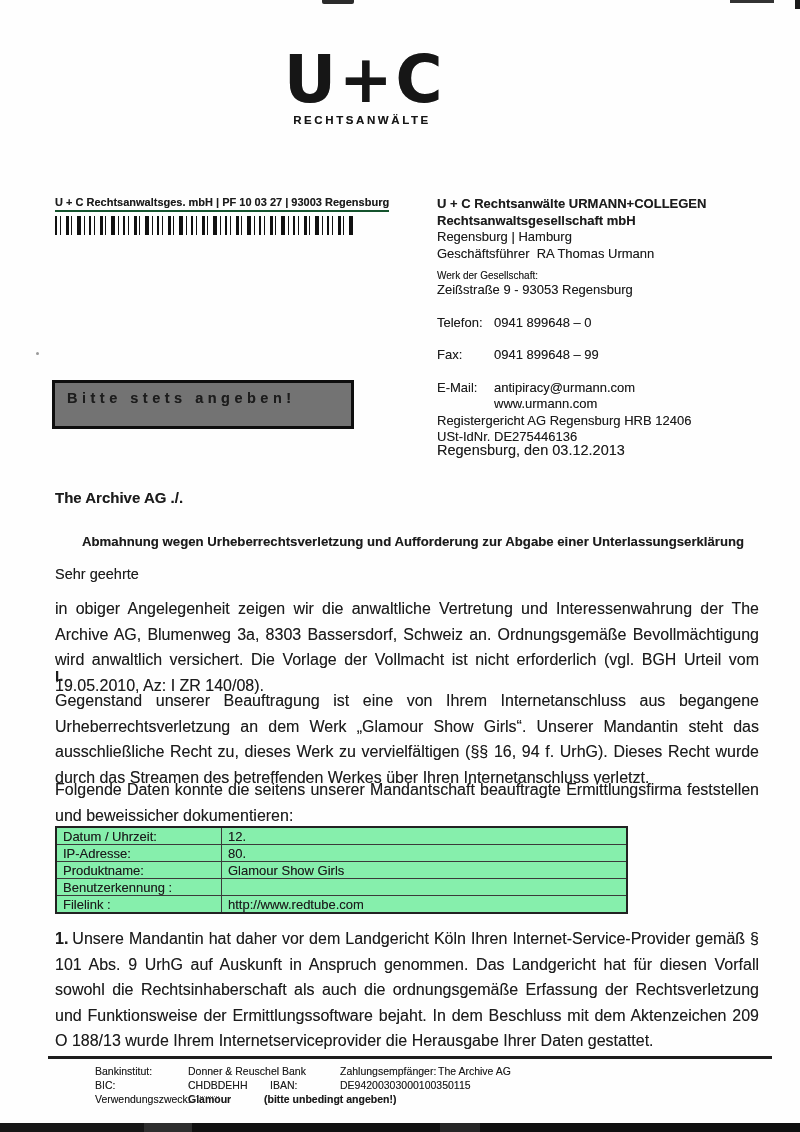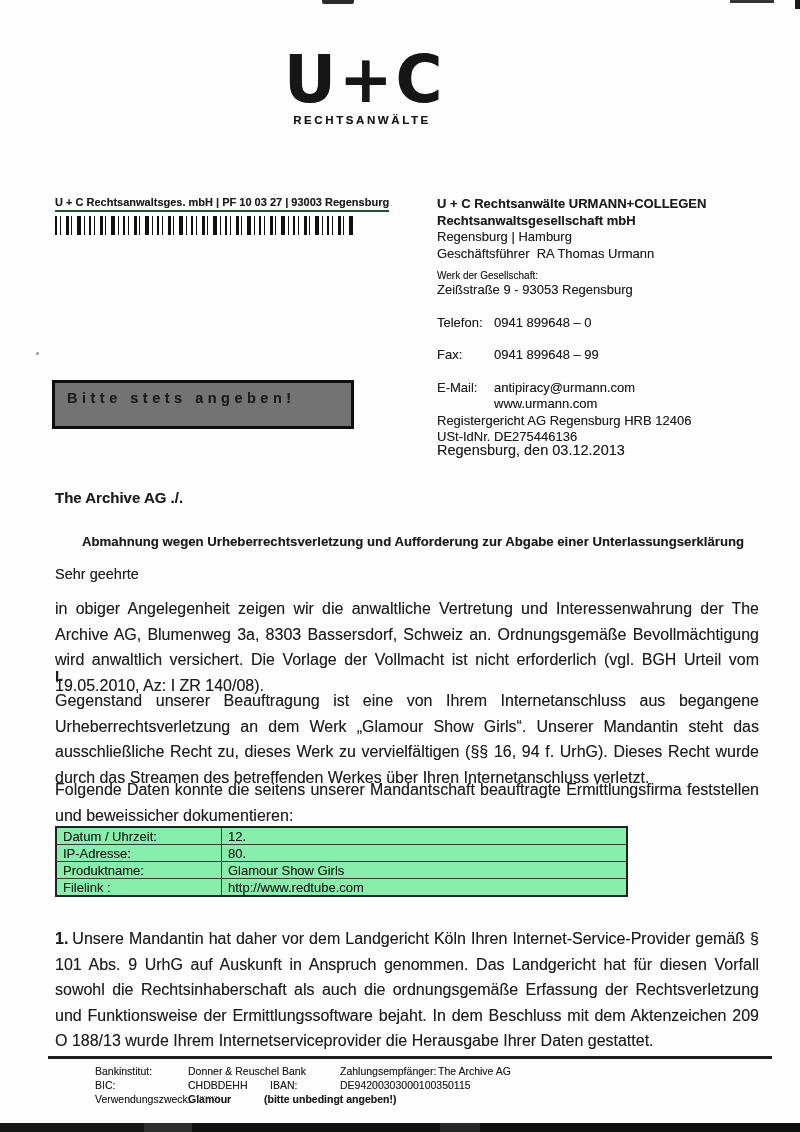--- a/index.html
+++ b/index.html
@@ -138,20 +138,24 @@
       </tr>
       <tr>
         <td class="c1">IP-Adresse:</td>
         <td>80.</td>
       </tr>
       <tr>
         <td class="c1">Produktname:</td>
         <td>Glamour Show Girls</td>
       </tr>
       <tr>
+        <td class="c1">Benutzerkennung :</td>
+        <td></td>
+      </tr>
+      <tr>
         <td class="c1">Filelink :</td>
         <td>http://www.redtube.com</td>
       </tr>
     </tbody>
       </table>
   </div>
 
   <div class="abs para p-item1">
     <span class="num">1.</span><span>Unsere Mandantin hat daher vor dem Landgericht Köln Ihren Internet-Service-Provider gemäß § 101 Abs. 9 UrhG auf Auskunft in Anspruch genommen. Das Landgericht hat für diesen Vorfall sowohl die Rechtsinhaberschaft als auch die ordnungsgemäße Erfassung der Rechtsverletzung und Funktionsweise der Ermittlungssoftware bejaht. In dem Beschluss mit dem Aktenzeichen 209 O 188/13 wurde Ihrem Internetserviceprovider die Herausgabe Ihrer Daten gestattet.</span>
   </div>

